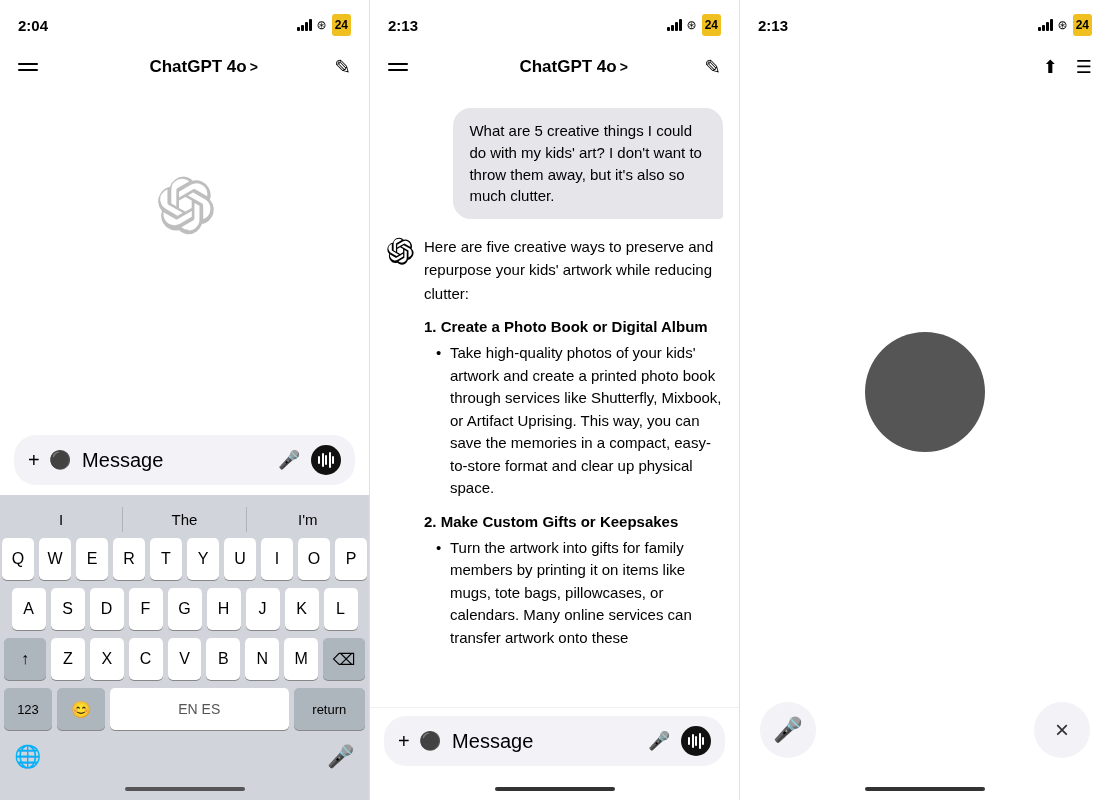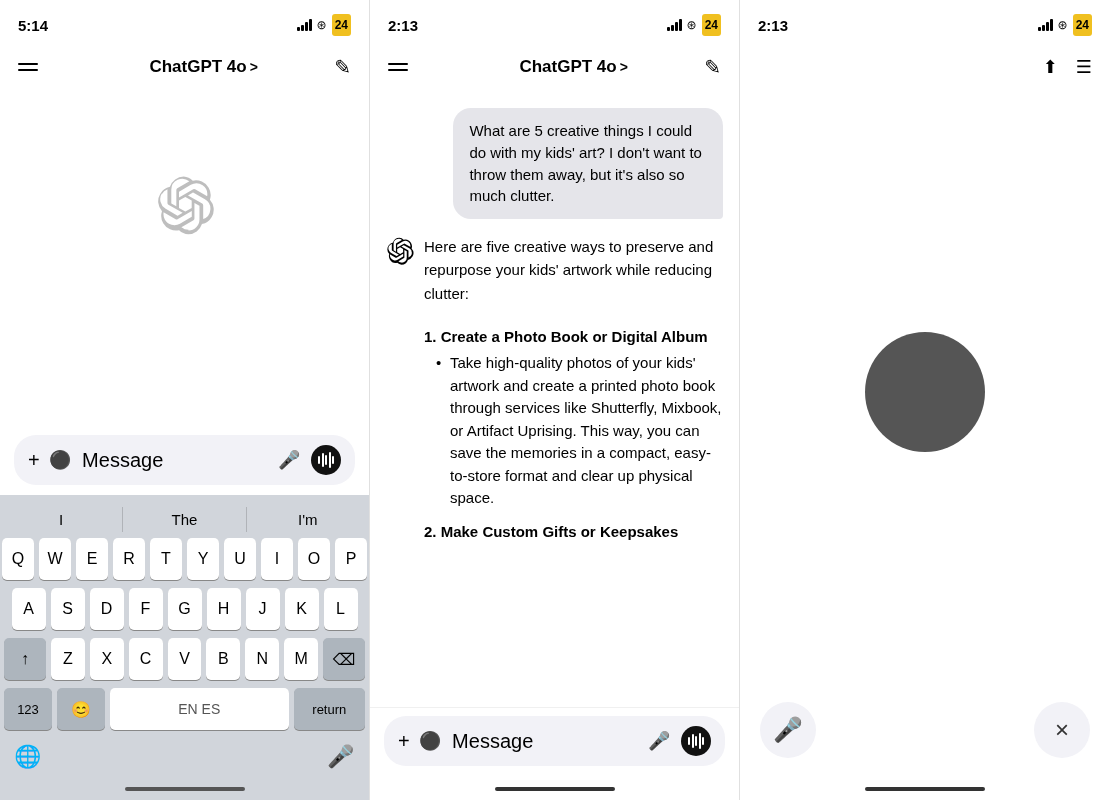--- a/index.html
+++ b/index.html
@@ -350,21 +350,21 @@
       flex-shrink: 0;
       margin-top: 2px;
     }
     .ai-content {
       font-size: 15px;
       color: #000;
       line-height: 1.55;
       flex: 1;
     }
     .ai-intro {
-      margin-bottom: 20px;
+      margin-bottom: 10px;
     }
     .ai-list {
       padding-left: 0;
       list-style: none;
     }
     .ai-list-item {
       margin-bottom: 10px;
     }
     .ai-list-number {
       font-weight: 700;
@@ -449,21 +449,21 @@
       font-size: 22px;
       cursor: pointer;
     }
   </style>
 </head>
 <body>
 
 <div class="panel panel-left">
 
   <div class="status-bar">
-    <span class="status-time">5:14</span>
+    <span class="status-time">2:04</span>
     <div class="status-icons">
       <div class="signal-bars">
         <div class="signal-bar" style="height:4px"></div>
         <div class="signal-bar" style="height:6px"></div>
         <div class="signal-bar" style="height:9px"></div>
         <div class="signal-bar" style="height:12px"></div>
       </div>
       <span class="wifi-icon">⊛</span>
       <span class="battery-badge">24</span>
     </div>
@@ -613,20 +613,23 @@
             </div>
             <ul class="ai-bullet-list">
               <li>Take high-quality photos of your kids' artwork and create a printed photo book through services like Shutterfly, Mixbook, or Artifact Uprising. This way, you can save the memories in a compact, easy-to-store format and clear up physical space.</li>
             </ul>
           </li>
           <li class="ai-list-item">
             <div class="ai-list-number">
               <span>2.</span>
               <span class="ai-list-title">Make Custom Gifts or Keepsakes</span>
             </div>
+            <ul class="ai-bullet-list">
+              <li>Turn the artwork into gifts for family members by printing it on items like mugs, tote bags, pillowcases, or calendars. Many online services can transfer artwork onto these</li>
+            </ul>
           </li>
         </ol>
       </div>
     </div>
   </div>
 
   <div class="mid-input-bar">
     <div class="mid-input-inner">
       <span class="input-plus">+</span>
       <span class="input-globe">⚫</span>

